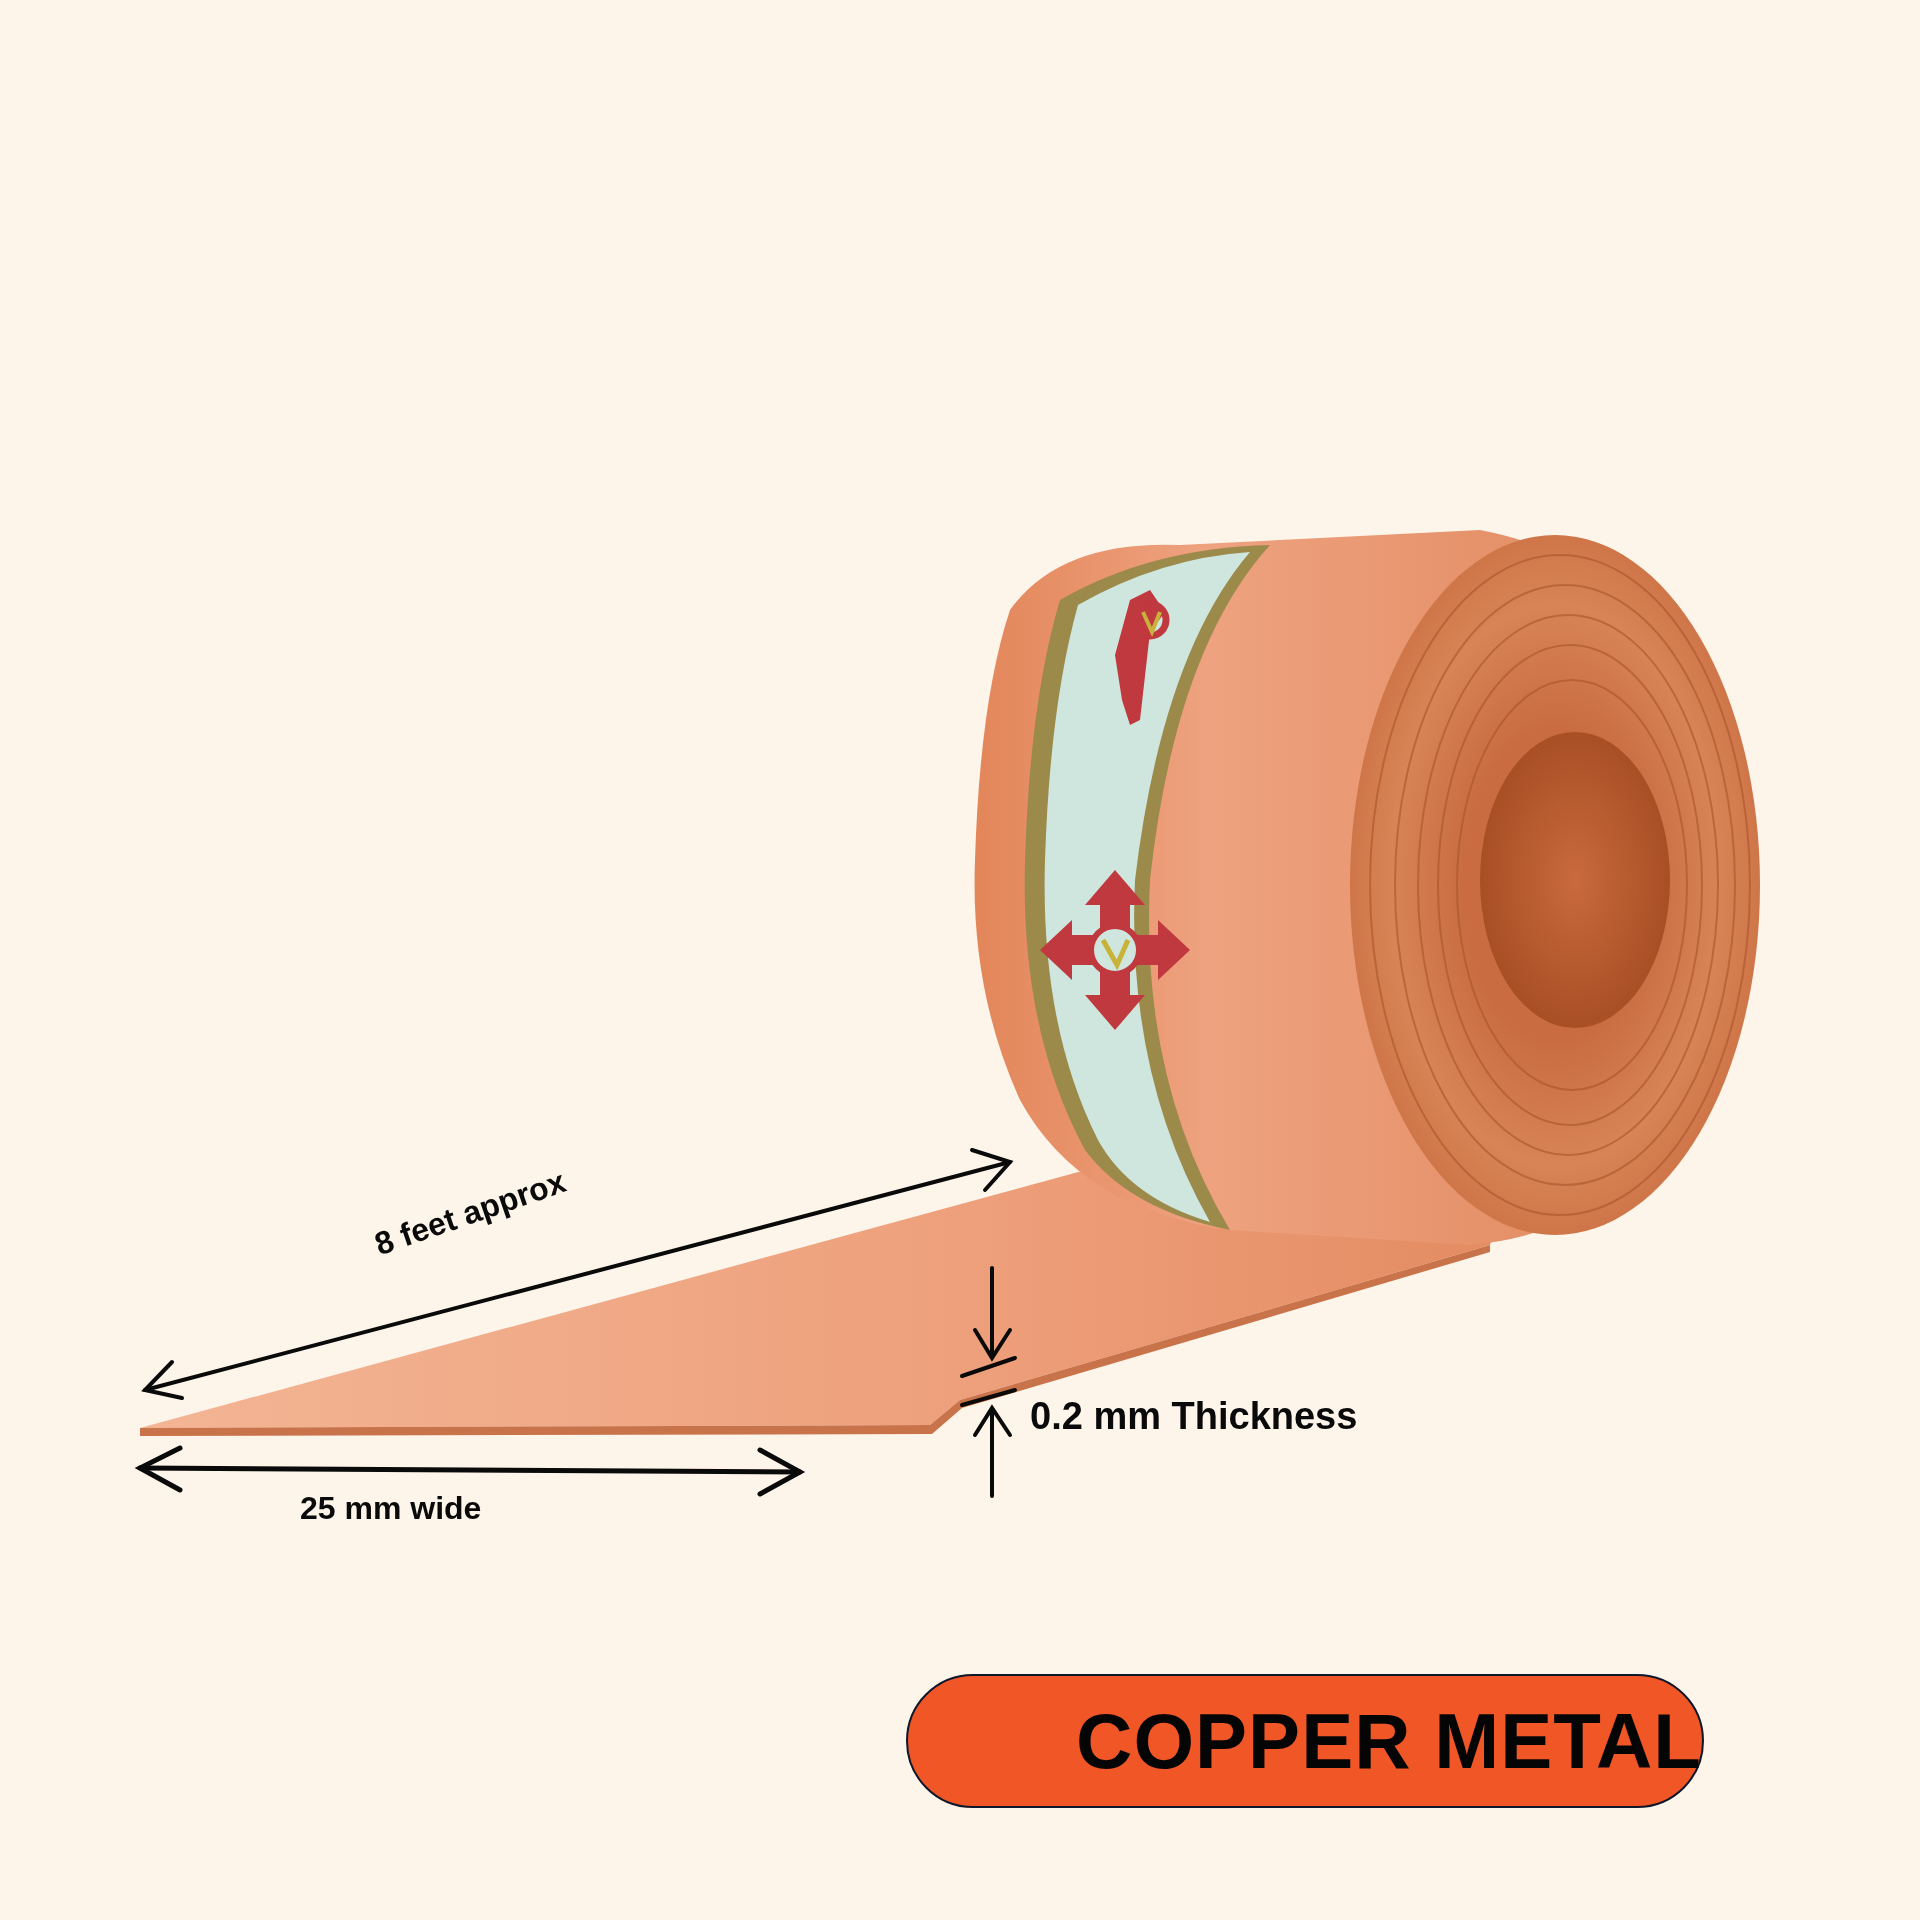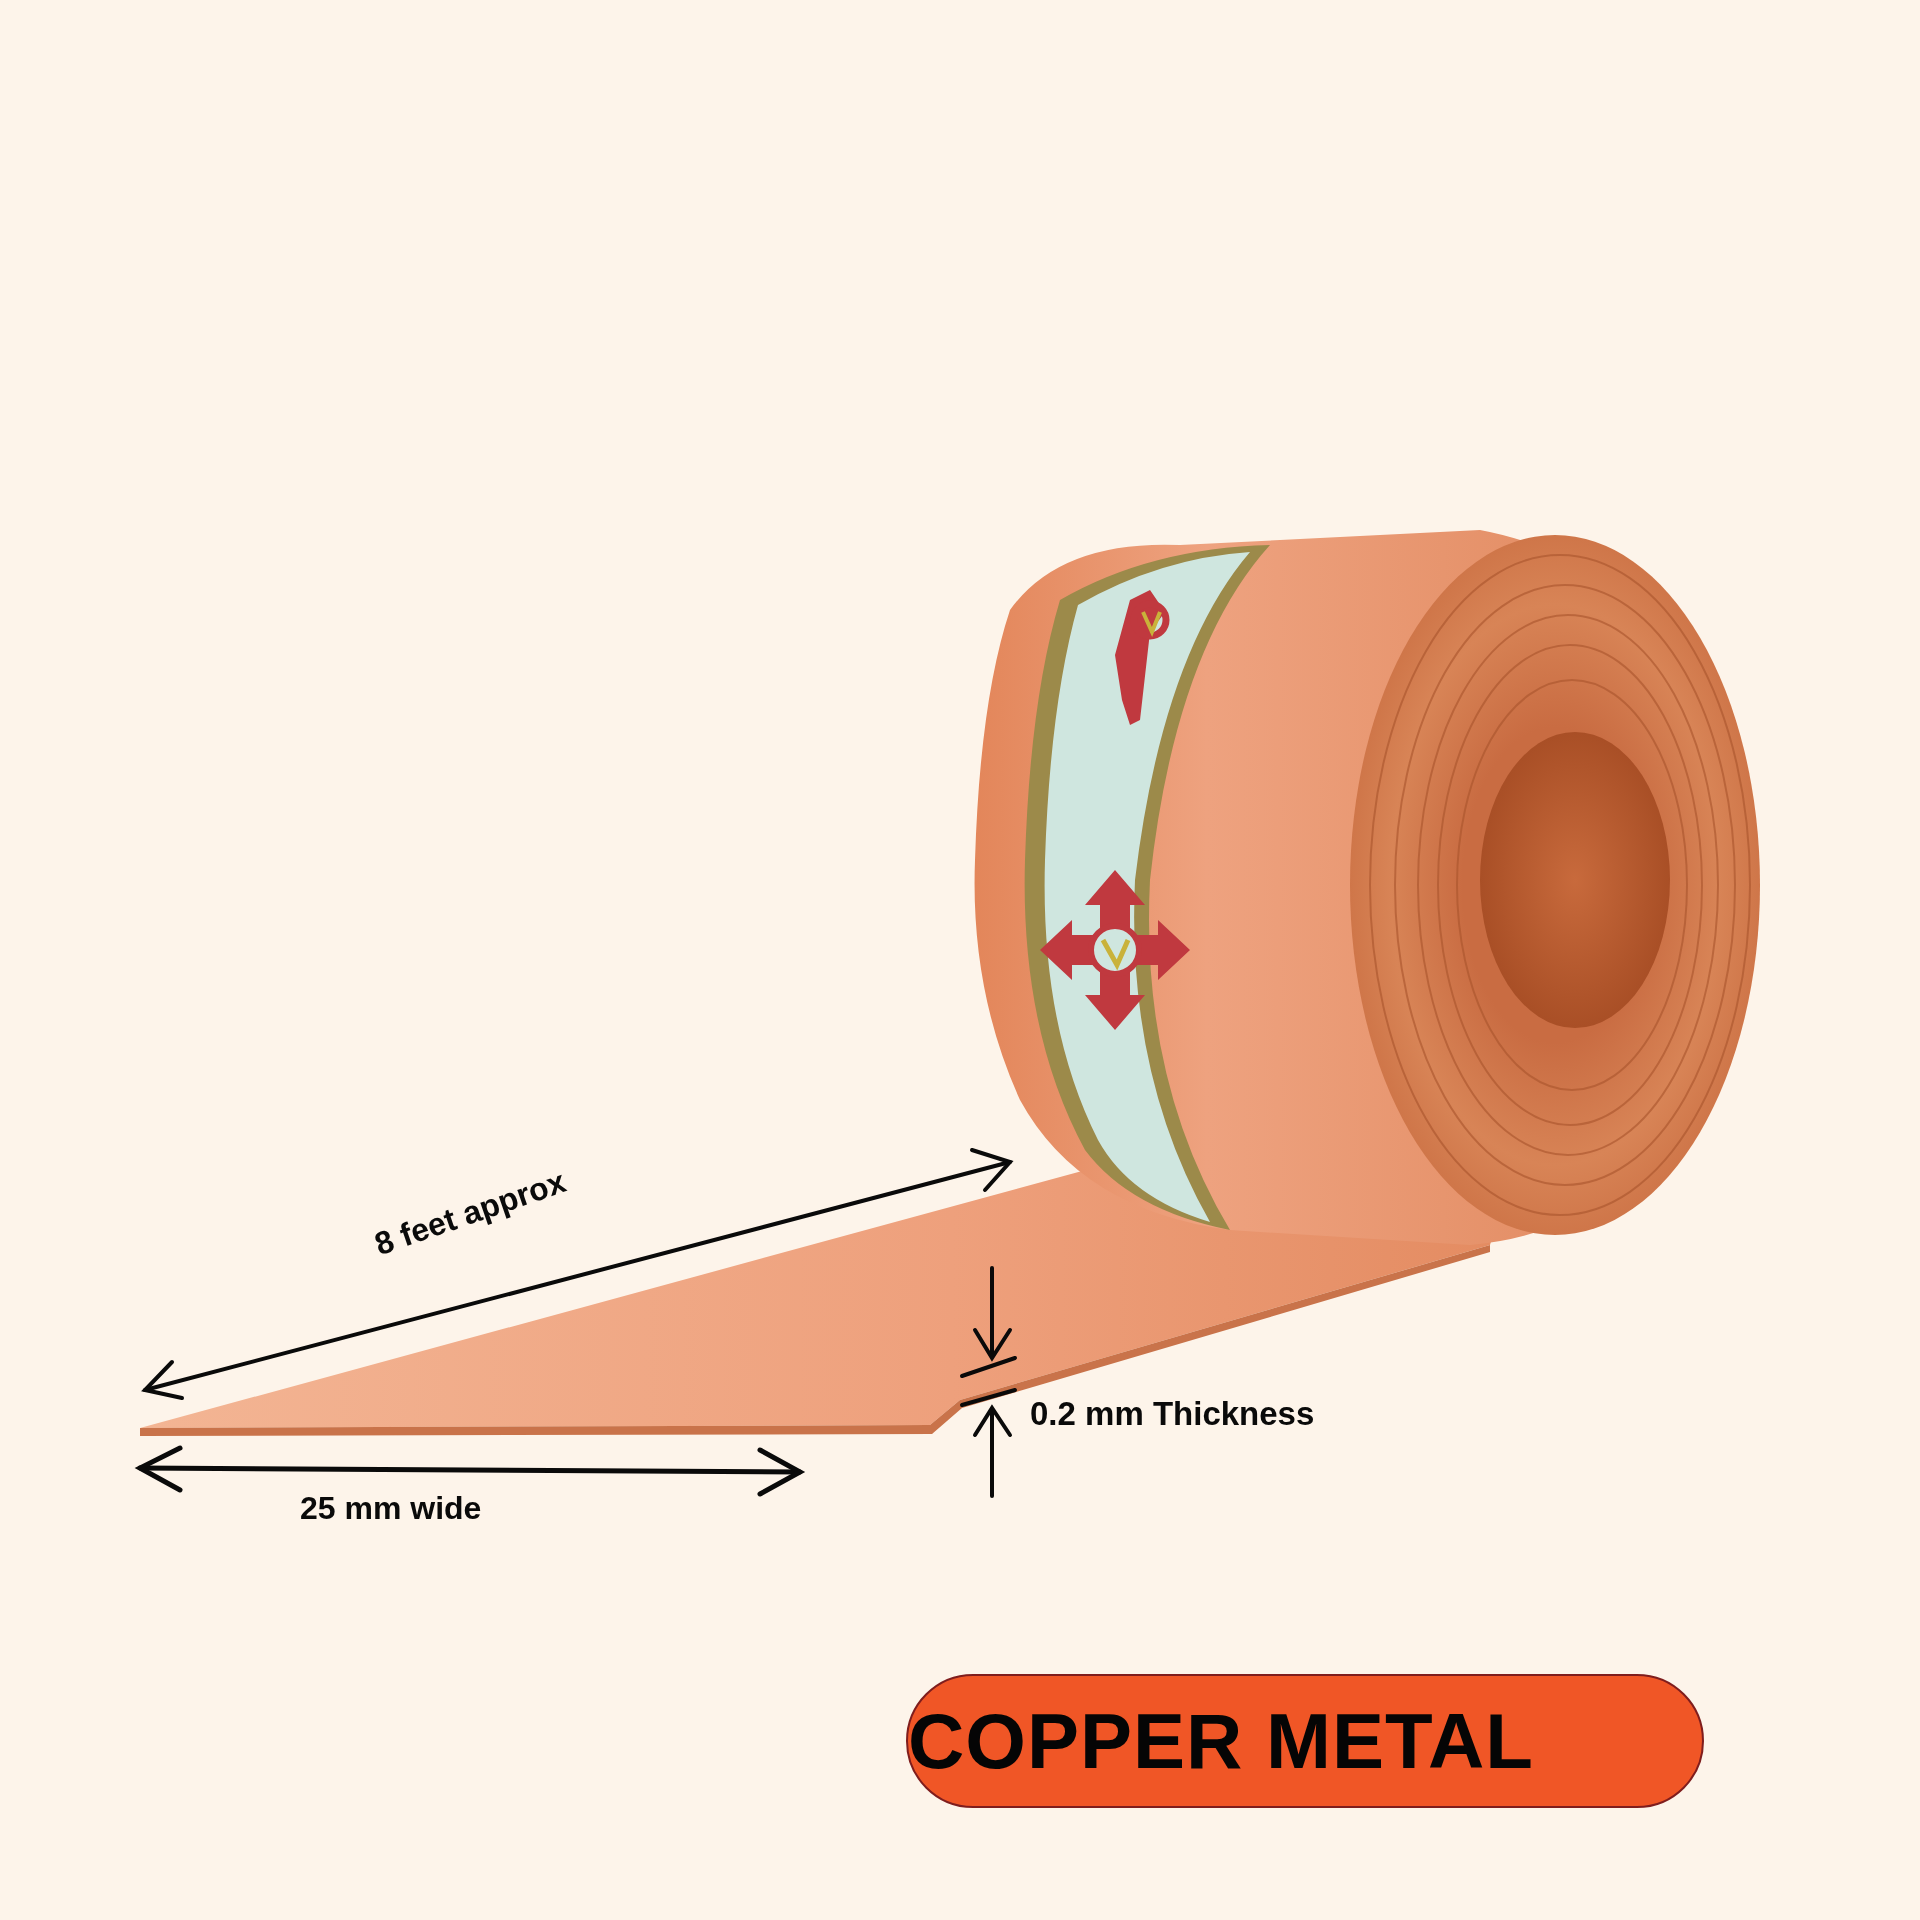--- a/index.html
+++ b/index.html
@@ -1,22 +1,22 @@
 <!DOCTYPE html>
 <html><head>
 <meta charset="utf-8">
 <style>
   html, body { margin: 0; padding: 0; }
   body { width: 1920px; height: 1920px; background: #fdf4ea; position: relative; overflow: hidden; font-family: "Liberation Sans", sans-serif; }
   .scene { position: absolute; left: 0; top: 0; width: 1920px; height: 1920px; }
   .lbl { position: absolute; color: #0a0a0a; font-family: "Liberation Sans", sans-serif; font-weight: bold; white-space: nowrap; }
   .lbl-length { left: 370px; top: 1228px; font-size: 32px; transform: rotate(-19deg); transform-origin: left top; }
   .lbl-width { left: 300px; top: 1490px; font-size: 32px; text-align: right; }
-  .lbl-thick { left: 1030px; top: 1395px; font-size: 33px; }
-  .badge { position: absolute; left: 906px; top: 1674px; width: 798px; height: 134px; background: #f05626; border: 2px solid #7f1d1d; border-radius: 68px; display: flex; align-items: center; justify-content: flex-start; box-sizing: border-box; }
+  .lbl-thick { left: 1030px; top: 1395px; font-size: 38px; }
+  .badge { position: absolute; left: 906px; top: 1674px; width: 798px; height: 134px; background: #f05626; border: 2px solid #0f172a; border-radius: 68px; display: flex; align-items: center; justify-content: flex-end; box-sizing: border-box; }
   .badge span { font-family: "Liberation Sans", sans-serif; font-weight: bold; font-size: 78px; color: #050505; letter-spacing: 1px; }
 </style>
 </head>
 <body>
 
 <svg class="scene" viewBox="0 0 1920 1920" xmlns="http://www.w3.org/2000/svg">
   <defs>
     <linearGradient id="stripGrad" x1="0" y1="0" x2="1" y2="0">
       <stop offset="0" stop-color="#f3b594"></stop>
       <stop offset="0.6" stop-color="#eea07c"></stop>

